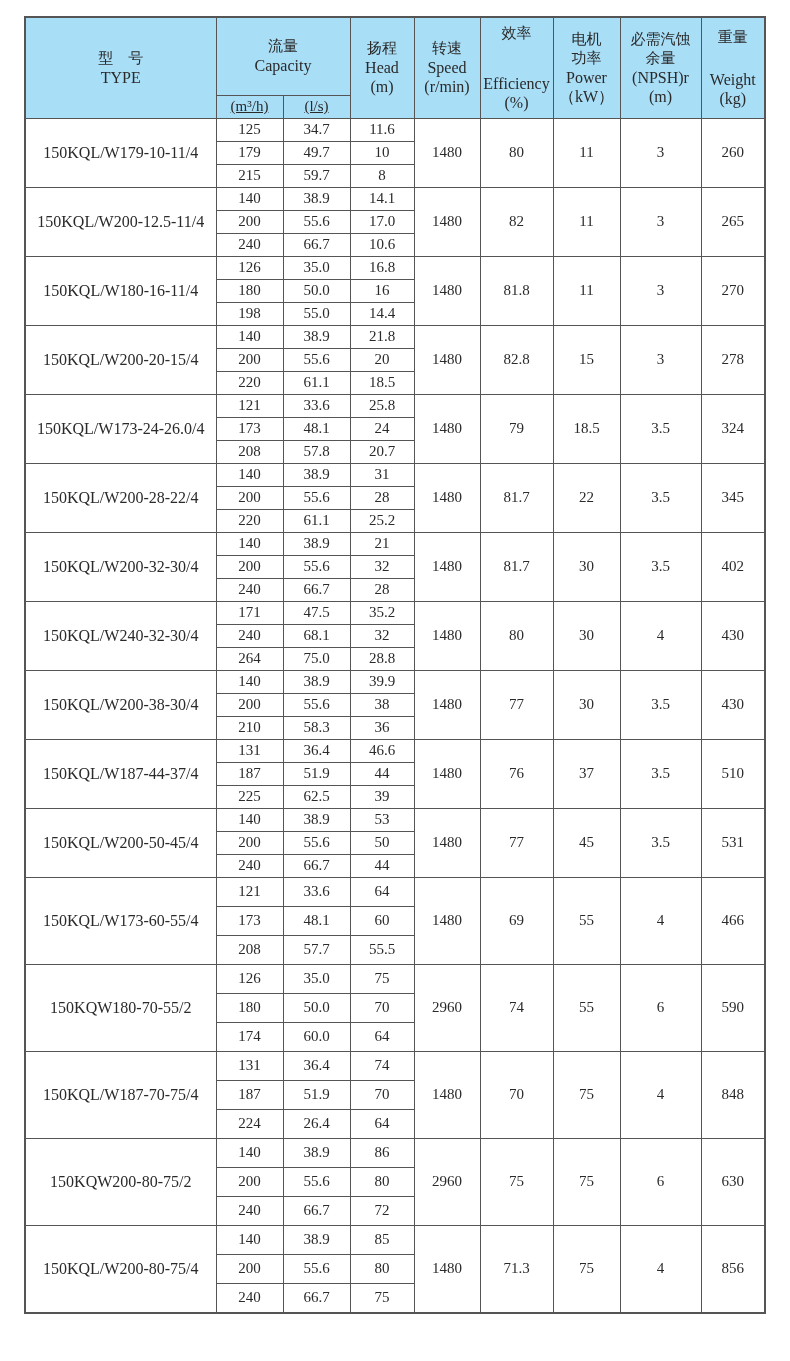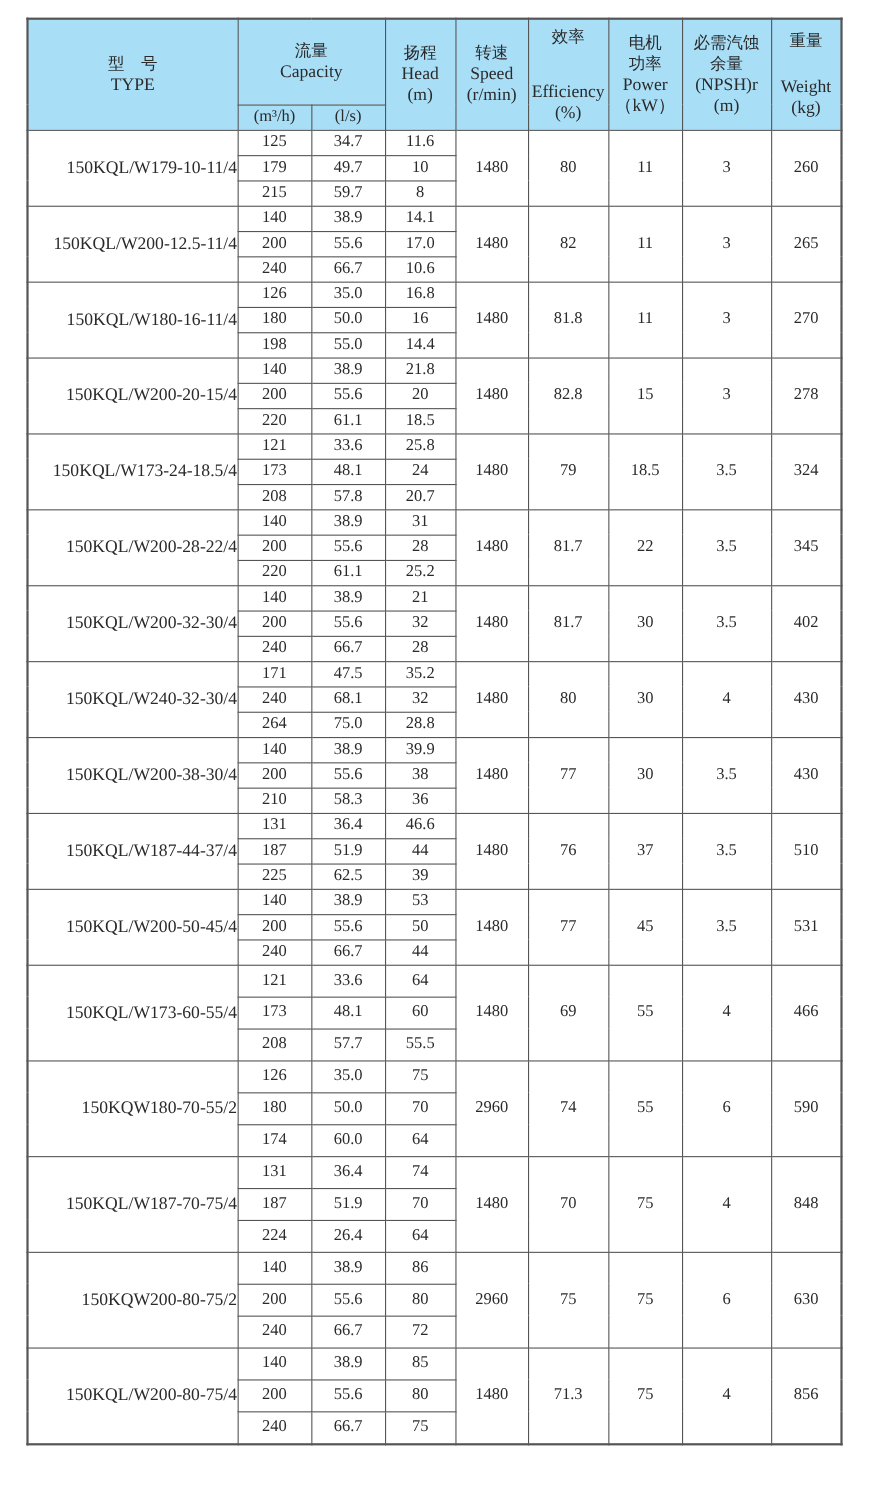--- a/index.html
+++ b/index.html
@@ -2,25 +2,25 @@
 <html><head>
 <meta charset="utf-8">
 <style>
   html, body { margin: 0; padding: 0; background: #ffffff; }
   body { width: 790px; height: 1361px; position: relative; font-family: "Liberation Serif", "DejaVu Serif", serif; color: #2a2a2a; }
   .wrap { position: absolute; left: 24px; top: 16px; width: 740px; }
   table.spec { border-collapse: collapse; width: 740px; table-layout: fixed; }
   table.spec th, table.spec td { border: 1px solid #555; text-align: center; vertical-align: middle; padding: 0; }
   table.spec { border: 2px solid #555; }
   thead th { background: #a9def7; font-weight: normal; font-size: 16px; line-height: 19px; color: #2a2a2a; }
-  thead th.unit { font-size: 15px; height: 22px; }
+  thead th.unit { font-size: 15px; height: 22px; text-decoration: underline; }
   .zh { display: block; font-family: "DejaVu Sans", sans-serif; font-size: 15px; }
   .en { display: block; }
   tbody td { font-size: 15px; height: 22px; font-family: "Liberation Serif", "DejaVu Serif", serif; }
-  tbody td.model { font-size: 16px; text-align: right; }
+  tbody td.model { font-size: 16px; }
   tbody td.grp { font-size: 15px; }
   tr.g-tall td.sub { height: 28px; }
   col.c-type { width: 191px; }
   col.c-m3h { width: 67px; }
   col.c-ls { width: 67px; }
   col.c-head { width: 64px; }
   col.c-speed { width: 66px; }
   col.c-eff { width: 73px; }
   col.c-pow { width: 67px; }
   col.c-npsh { width: 81px; }
@@ -169,21 +169,21 @@
           <td class="sub">200</td>
           <td class="sub">55.6</td>
           <td class="sub">20</td>
         </tr>
         <tr>
           <td class="sub">220</td>
           <td class="sub">61.1</td>
           <td class="sub">18.5</td>
         </tr>
         <tr>
-          <td rowspan="3" class="model">150KQL/W173-24-18.5/4</td>
+          <td rowspan="3" class="model">150KQL/W173-24-26.0/4</td>
           <td class="sub">121</td>
           <td class="sub">33.6</td>
           <td class="sub">25.8</td>
           <td rowspan="3" class="grp">1480</td>
           <td rowspan="3" class="grp">79</td>
           <td rowspan="3" class="grp">18.5</td>
           <td rowspan="3" class="grp">3.5</td>
           <td rowspan="3" class="grp">324</td>
         </tr>
         <tr>

